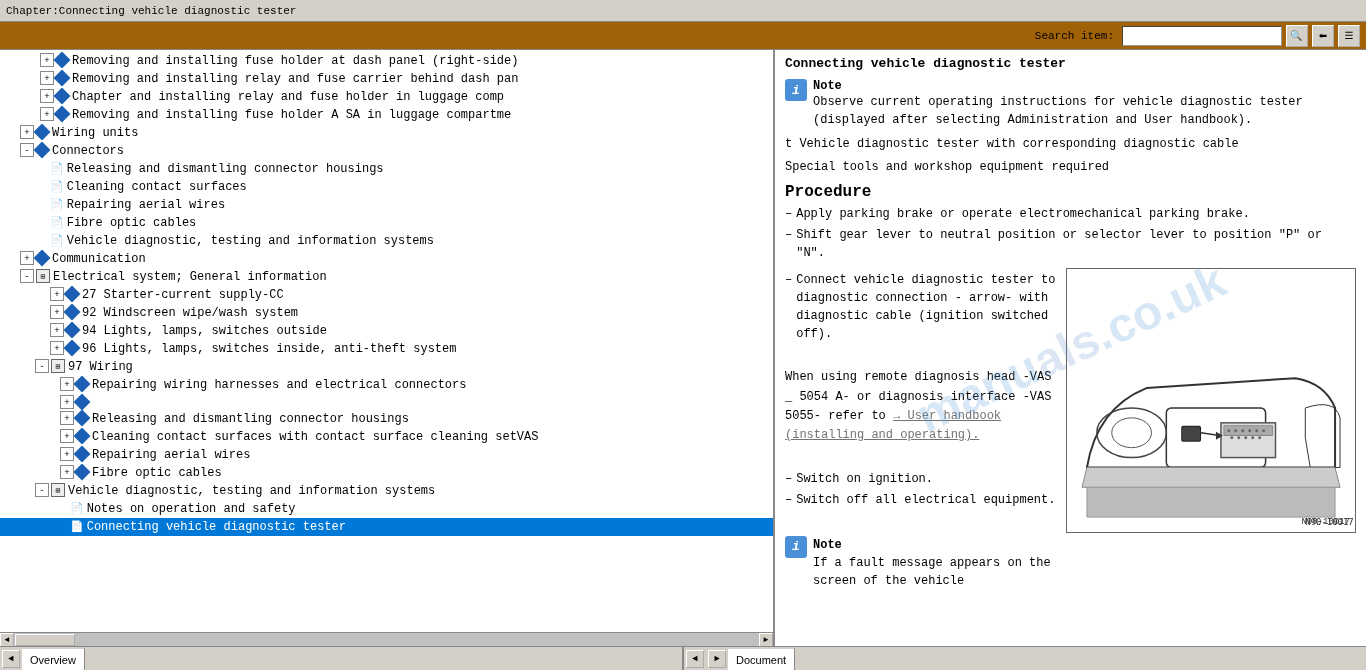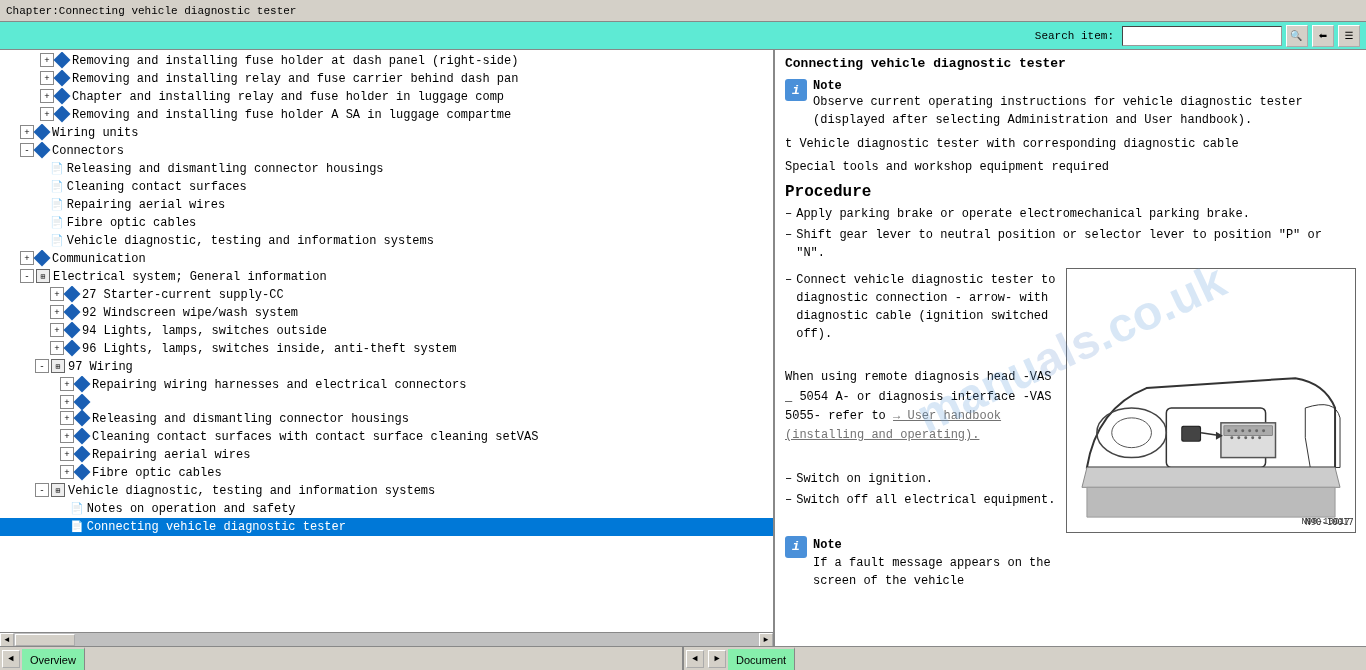--- a/index.html
+++ b/index.html
@@ -10,21 +10,21 @@
       border-bottom: 1px solid #888;
       padding: 3px 6px;
       display: flex;
       align-items: center;
       justify-content: space-between;
       height: 22px;
     }
     .title-bar-text { font-size: 11px; color: #000; }
     
     .toolbar {
-      background: #5eead4;
+      background: #a16207;
       border-bottom: 1px solid #888;
       padding: 2px 6px;
       display: flex;
       align-items: center;
       height: 28px;
       gap: 4px;
     }
     .search-label { font-size: 11px; margin-right: 4px; }
     .search-input {
       border: 1px inset #999;
@@ -210,21 +210,21 @@
     .tab-btn {
       background: #d4d0c8;
       border: none;
       border-right: 1px solid #888;
       padding: 2px 8px;
       font-size: 11px;
       cursor: pointer;
       height: 100%;
     }
     .tab-active {
-      background: #86efac;
+      background: #ffffff;
       border-top: 2px solid #d4d0c8;
     }
     .nav-arrow {
       background: #d4d0c8;
       border: 1px outset #fff;
       width: 18px;
       height: 18px;
       margin: 2px;
       cursor: pointer;
       font-size: 9px;

